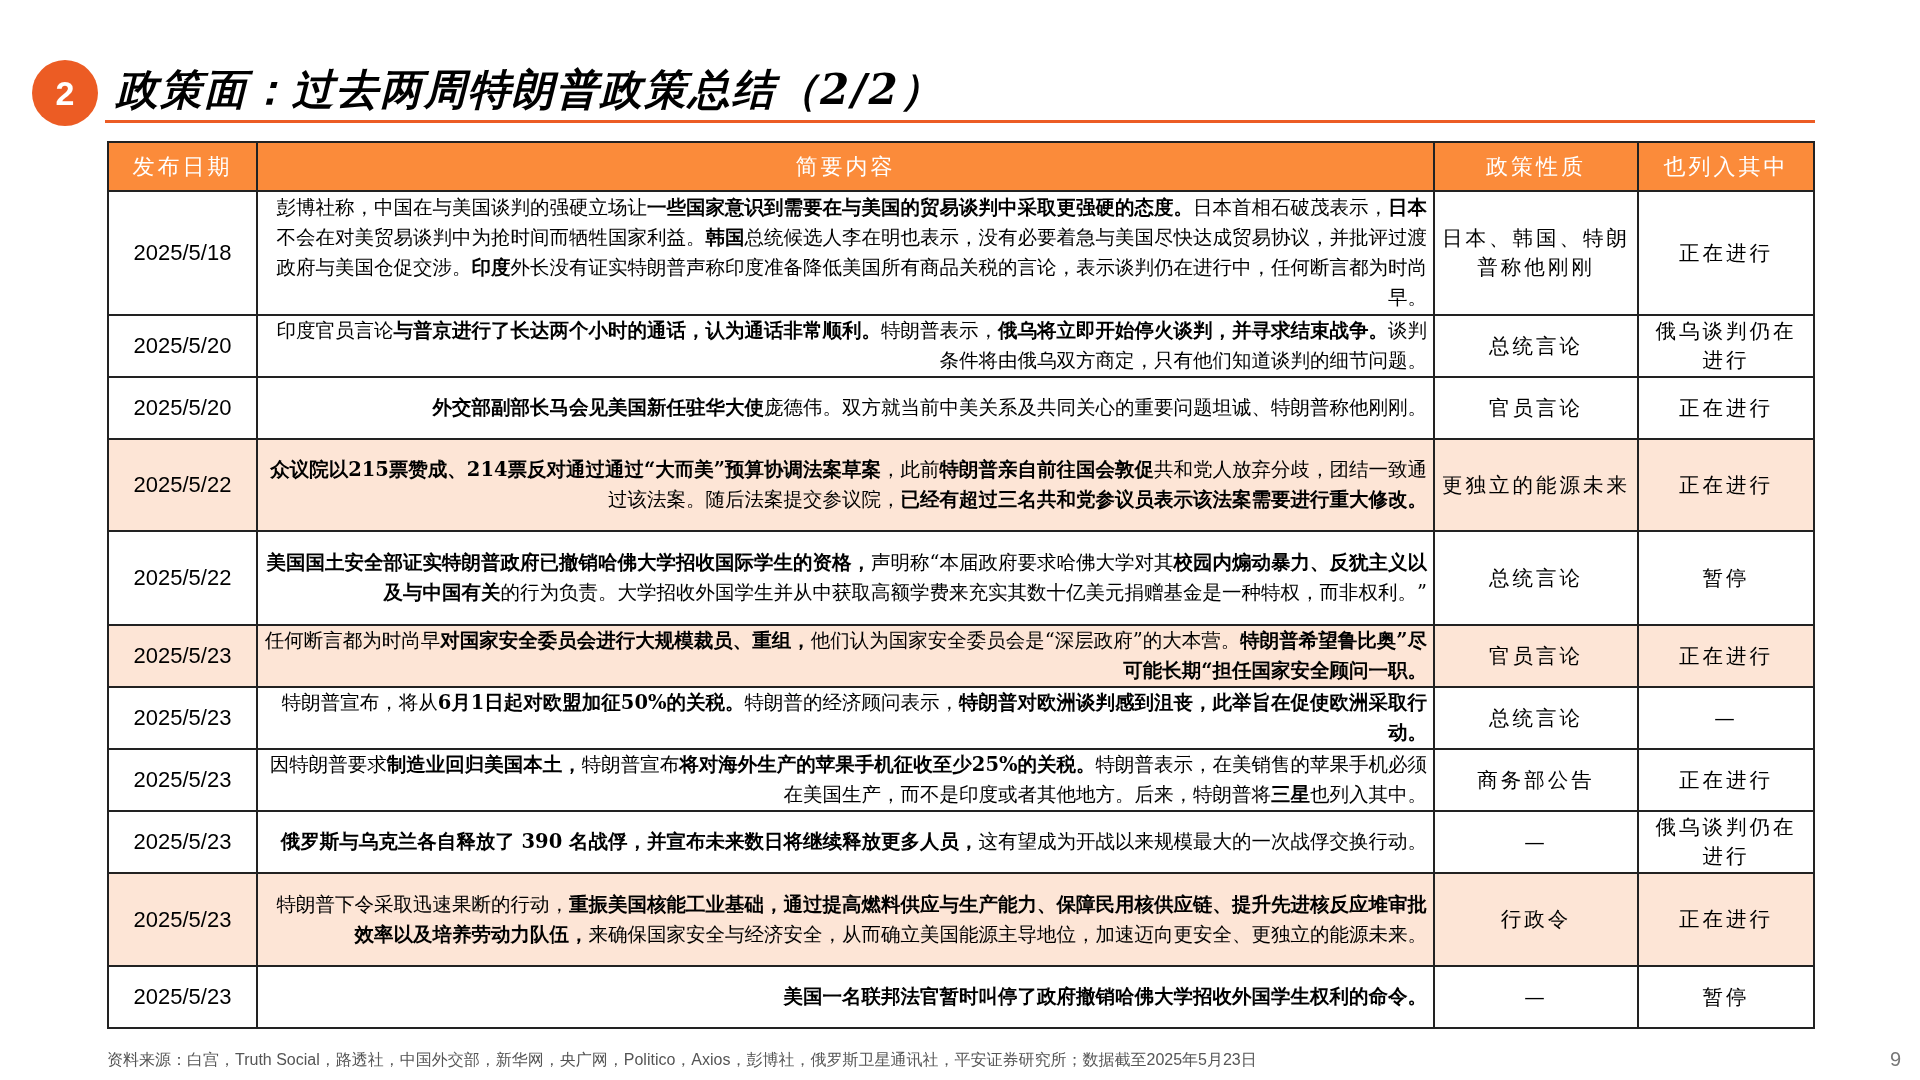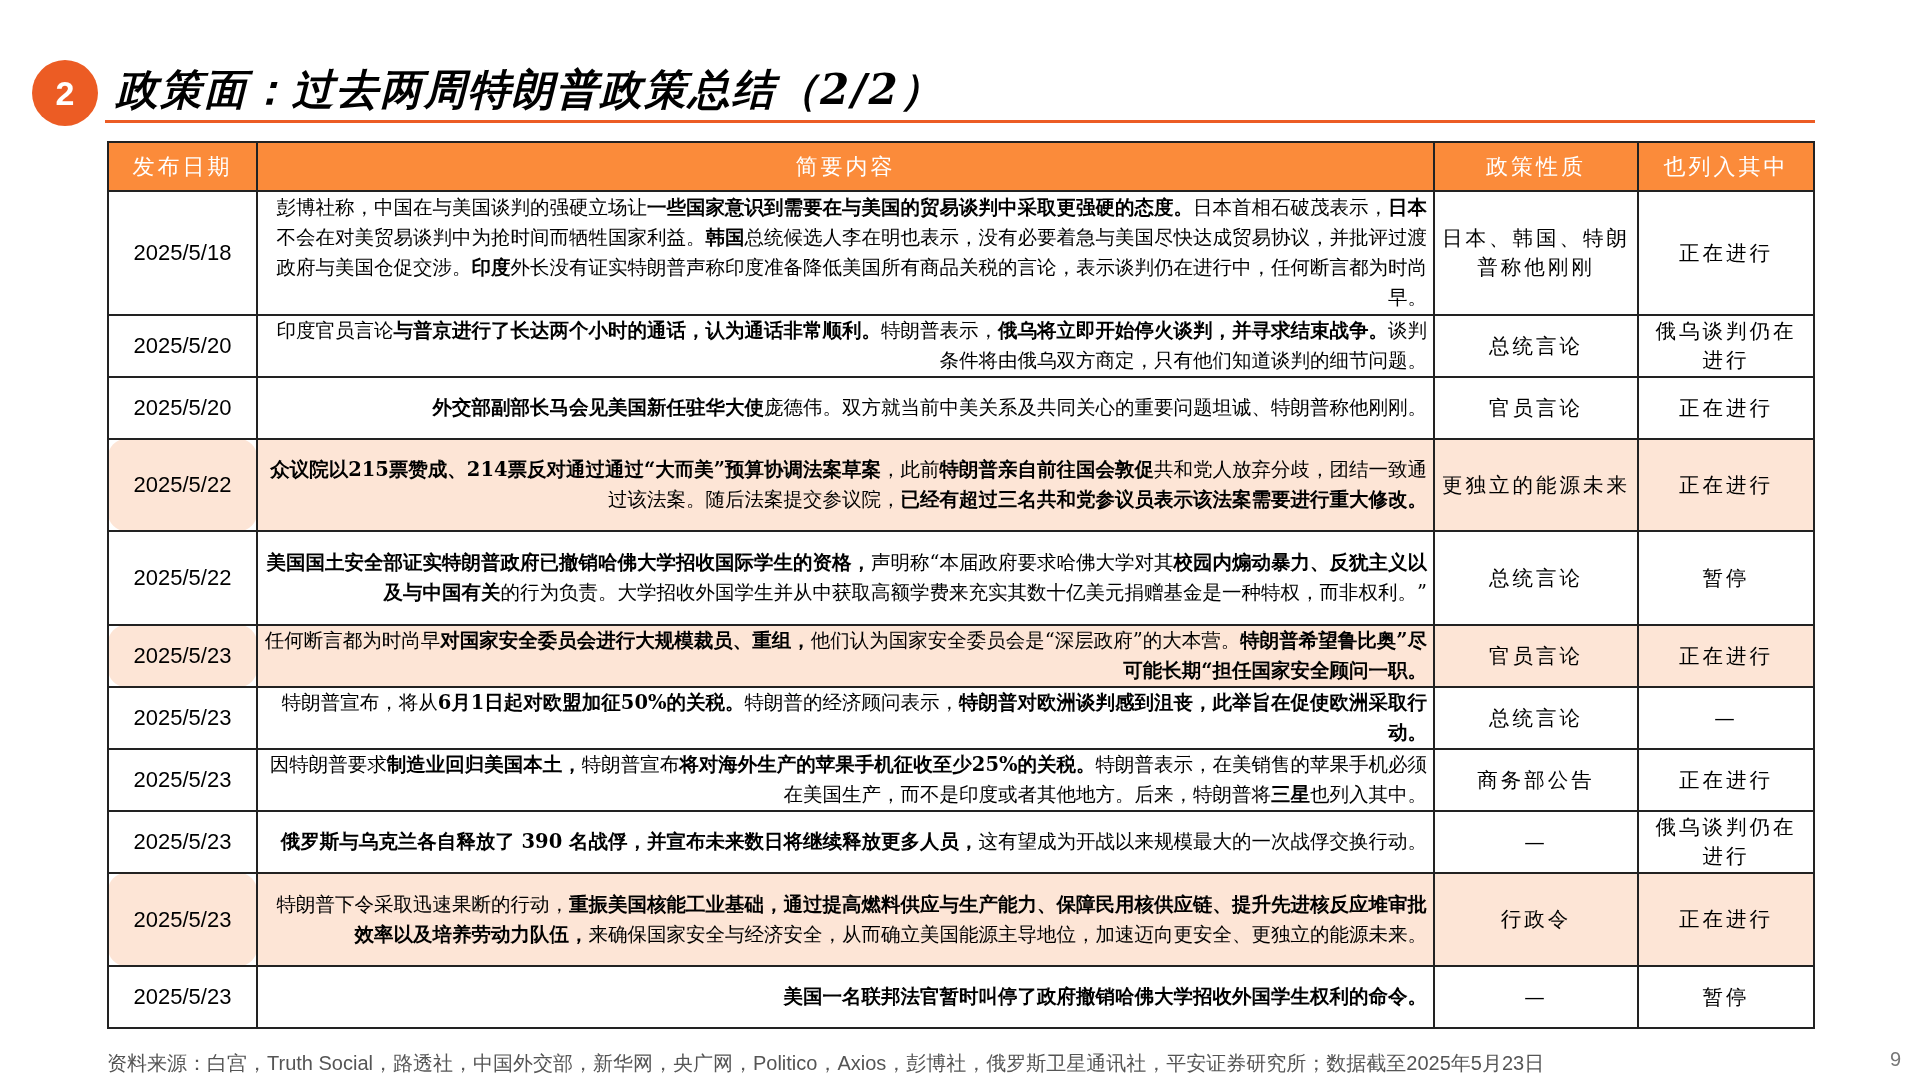--- a/index.html
+++ b/index.html
@@ -9,28 +9,28 @@
            background: #ec5c24; color: #fff; font-family: "Liberation Sans", sans-serif; font-weight: bold;
            font-size: 34px; display: flex; align-items: center; justify-content: center; }
   .title { position: absolute; left: 116px; top: 60px; height: 60px; line-height: 60px;
            font-size: 42px; font-weight: bold; letter-spacing: 2px; white-space: nowrap; font-style: italic; }
   .title-rule { position: absolute; left: 105px; top: 120px; width: 1710px; height: 3px; background: #ec5c24; }
   table.policy { position: absolute; left: 107px; top: 141px; width: 1706px; border-collapse: collapse;
                  table-layout: fixed; }
   table.policy th, table.policy td { border: 2px solid #222; padding: 0 6px; vertical-align: middle; }
   table.policy th { background: #fb8b3a; color: #fff; font-weight: normal; font-size: 22px; height: 47px;
                     letter-spacing: 3px; }
-  td.date { font-family: "Liberation Sans", sans-serif; font-size: 22px; text-align: center; border-radius: 18px; }
+  td.date { font-family: "Liberation Sans", sans-serif; font-size: 22px; text-align: center; }
   td.content { font-size: 19.5px; line-height: 30px; text-align: right; padding: 0 6px 0 8px; }
   td.content b { font-weight: bold; }
   td.center { text-align: center; font-size: 20.5px; line-height: 29px; letter-spacing: 3px; }
   tr.peach td { background: #fde5d6; }
   td.dash-top { vertical-align: top; padding-top: 4px; }
   .footer { position: absolute; left: 107px; top: 1050px; font-family: "Liberation Sans", sans-serif;
-            font-size: 20px; color: #555; white-space: nowrap; }
+            font-size: 16px; color: #555; white-space: nowrap; }
   .page-num { position: absolute; left: 1890px; top: 1048px; font-family: "Liberation Sans", sans-serif;
               font-size: 20px; color: #777; }
 </style>
 </head>
 <body>
 
 <div class="badge">
     <span>2</span>
   </div>
 <div class="title">政策面：过去两周特朗普政策总结（2/2）</div>

